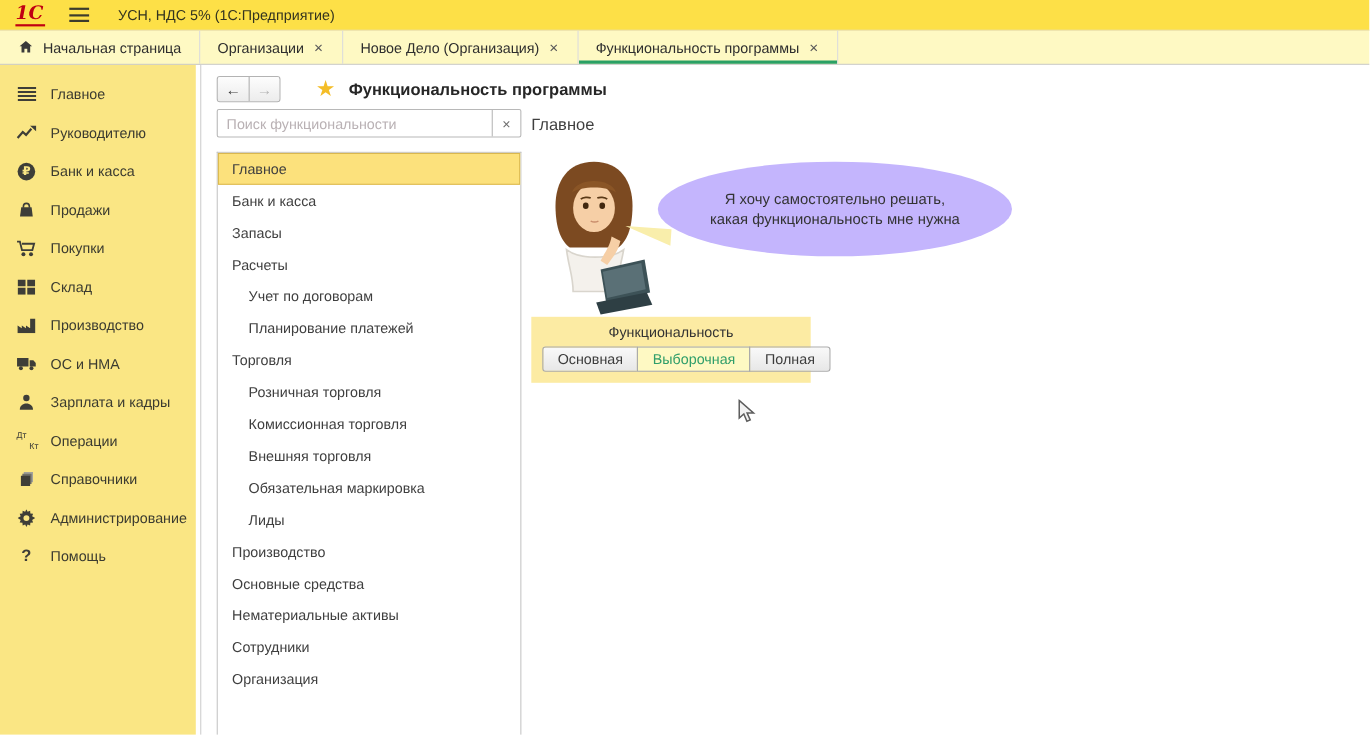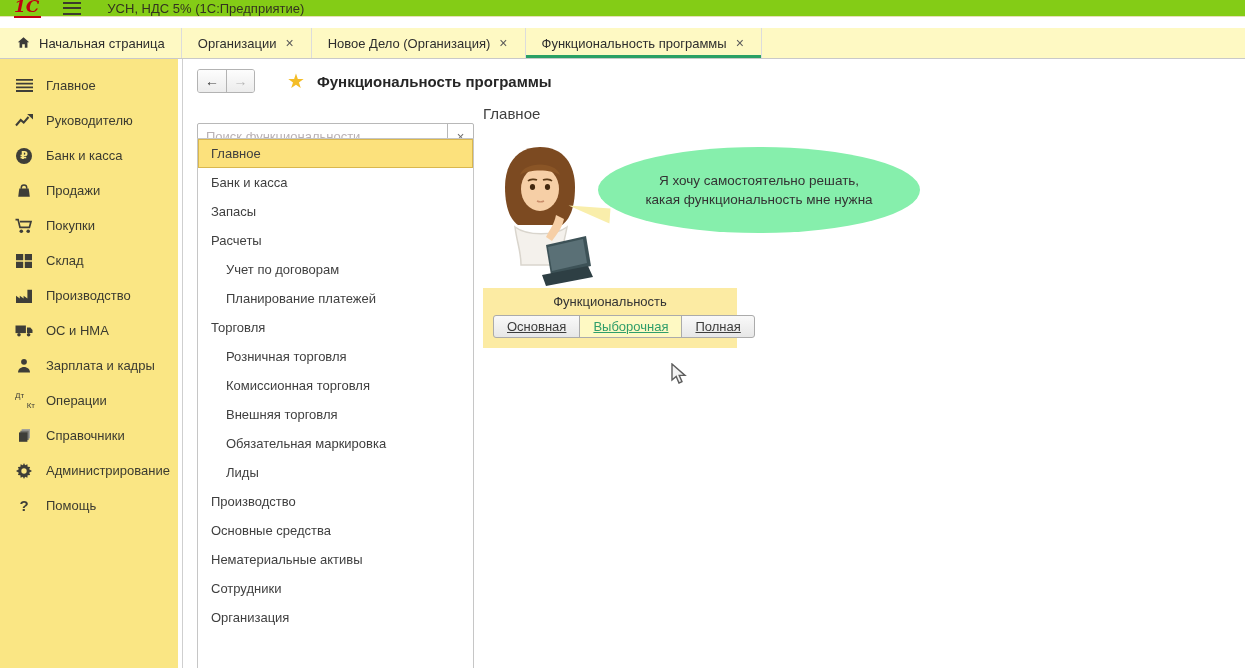--- a/index.html
+++ b/index.html
@@ -1,21 +1,21 @@
 <!DOCTYPE html>
 <html><head>
 <meta charset="utf-8">
 <style>
   * { margin:0; padding:0; box-sizing:border-box; }
   html,body { width:1245px; height:668px; overflow:hidden; }
   body { font-family:"Liberation Sans","DejaVu Sans",sans-serif; background:#fff; color:#3c3c3c; }
   #app { position:relative; width:1245px; height:668px; background:#fff; }
 
   
-  .titlebar { position:absolute; left:0; top:0; width:100%; height:17px; background:#84cc16;
+  .titlebar { position:absolute; left:0; top:0; width:100%; height:28px; background:#fde047;
               display:flex; align-items:center; padding-left:14px; border-bottom:1px solid #e6dfb8; }
   .logo { color:#c00012; font-family:"DejaVu Serif","Liberation Serif",serif;
           font-style:italic; font-weight:bold; font-size:17px; line-height:1;
           border-bottom:2px solid #c00012; padding:0 2px 1px 0; }
   .burger { width:18px; height:13px; margin-left:22px; display:flex; flex-direction:column; justify-content:space-between; cursor:pointer; }
   .burger i { display:block; height:2px; background:#3c3c2c; }
   .win-title { margin-left:26px; font-size:13px; color:#33331f; }
 
   
   .tabbar { position:absolute; left:0; top:28px; width:100%; height:31px; background:#fef9c3;
@@ -45,48 +45,48 @@
   .navgroup { display:flex; border:1px solid #b3b3b3; border-radius:3px; overflow:hidden; background:#f3f3f3; }
   .navbtn { width:28px; height:22px; display:flex; align-items:center; justify-content:center;
             font-size:14px; background:linear-gradient(#fdfdfd,#ececec); cursor:pointer; color:#3a3a3a; }
   .navbtn + .navbtn { border-left:1px solid #b3b3b3; }
   .navbtn.disabled { color:#b5b5b5; }
   .star { margin-left:32px; font-size:20px; color:#f4bd27; cursor:pointer; line-height:1; }
   .pagetitle { margin-left:12px; font-size:15px; font-weight:bold; color:#262626; }
 
   
   .search { position:absolute; left:14px; top:40px; width:277px; height:26px; display:flex;
-            border:1px solid #b8b8b8; border-radius:2px; background:#fff;margin-top:24px; }
+            border:1px solid #b8b8b8; border-radius:2px; background:#fff; }
   .search input { flex:1; border:0; outline:none; padding:0 8px; font-size:13px; color:#3c3c3c;
                   font-family:inherit; background:transparent; }
   .search input::placeholder { color:#b9b1b4; }
   .search .clear { width:26px; display:flex; align-items:center; justify-content:center;
                    border-left:1px solid #b8b8b8; color:#6e6e6e; font-size:13px; cursor:pointer; }
   .catlist { position:absolute; left:14px; top:79px; width:277px; bottom:0;
              border:1px solid #c6c6c6; border-bottom:0; background:#fff; }
   .row { height:29px; line-height:29px; font-size:13px; color:#3f3f3f; padding-left:13px; cursor:pointer;
          white-space:nowrap; overflow:hidden; }
   .row.lvl1 { padding-left:28px; }
   .row.sel { background:#fce17c; box-shadow:inset 0 0 0 1px #d9b74e; }
 
   
   .content { position:absolute; left:300px; top:46px; right:0; bottom:0; }
   .heading { font-size:15px; color:#3f3f3f; }
   .avatar { position:absolute; left:1px; top:36px; }
-  .bubble { position:absolute; left:115px; top:42px; width:322px; height:86px; background:#86efac;
+  .bubble { position:absolute; left:115px; top:42px; width:322px; height:86px; background:#c4b5fd;
             border-radius:50%; display:flex; flex-direction:column; align-items:center; justify-content:center; }
   .bubble .bline { font-size:13.5px; color:#333; line-height:19px; }
   .bubble::before { content:""; position:absolute; left:-30px; top:60px; width:0; height:0;
                     border-right:42px solid #f9eeab; border-bottom:15px solid transparent; transform:rotate(4deg); }
   .funcpanel { position:absolute; left:0; top:183px; width:254px; background:#fcebA3; background:#fceba3;
                padding:6px 10px 10px; }
   .funclabel { text-align:center; font-size:13px; color:#333; margin-bottom:6px; }
   .segmented { display:flex; }
   .segbtn { padding:3px 13px; font-size:13px; color:#3c3c3c; border:1px solid #ababab;
-            background:linear-gradient(#f9f9f9,#e7e7e7); cursor:pointer;text-decoration:underline; }
+            background:linear-gradient(#f9f9f9,#e7e7e7); cursor:pointer; }
   .segbtn + .segbtn { margin-left:-1px; }
   .segbtn:first-child { border-radius:3px 0 0 3px; }
   .segbtn:last-child { border-radius:0 3px 3px 0; }
   .segbtn.sel { background:#fef9c3; color:#2f9e6a; }
   .cursor { position:absolute; left:188px; top:258px; }
 </style>
 </head>
 <body>
 
 <div id="app">

